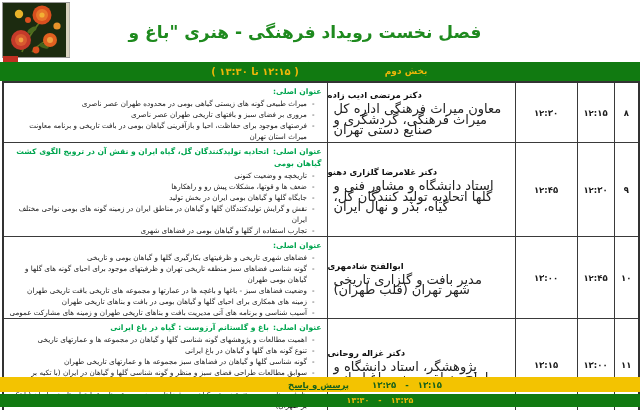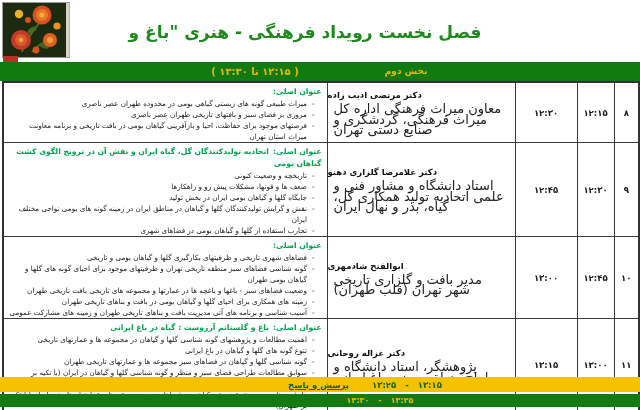--- a/index.html
+++ b/index.html
@@ -119,21 +119,21 @@
         </div>
       </td>
     </tr>
 
     <tr class="r9">
       <td class="c-num">۹</td>
       <td class="c-time">۱۲:۳۰</td>
       <td class="c-time">۱۲:۴۵</td>
       <td class="c-name">
         <div class="spk-name">دکتر غلامرضا گلزاری دهنو</div>
-        <div class="spk-bio">استاد دانشگاه و مشاور فنی و علمی اتحادیه تولید همکاری گل، گیاه، بذر و نهال ایران</div>
+        <div class="spk-bio">استاد دانشگاه و مشاور فنی و گلها اتحادیه تولید کنندگان گل، گیاه، بذر و نهال ایران</div>
       </td>
       <td class="c-topics">
         <div class="topics-wrap">
           <div class="topic-head">
             <span>عنوان اصلی:</span><span class="tt">اتحادیه تولیدکنندگان گل، گیاه ایران و نقش آن در ترویج الگوی کشت گیاهان بومی</span>
           </div>
           <div class="bullet">
                 <span class="dash">-</span>
                 <span>تاریخچه و وضعیت کنونی</span>
               </div>

